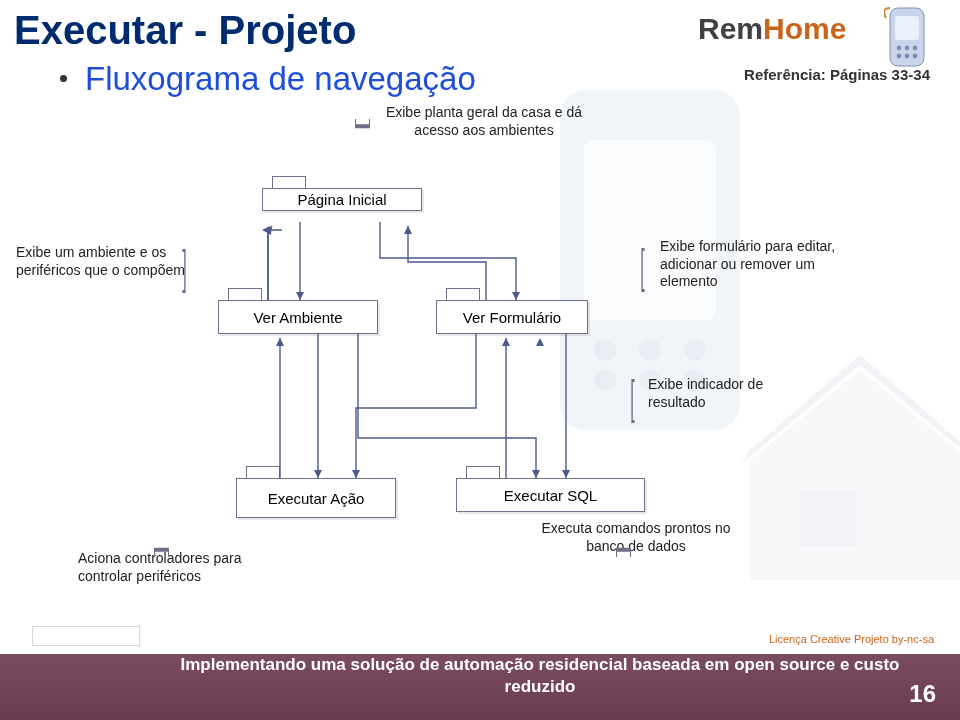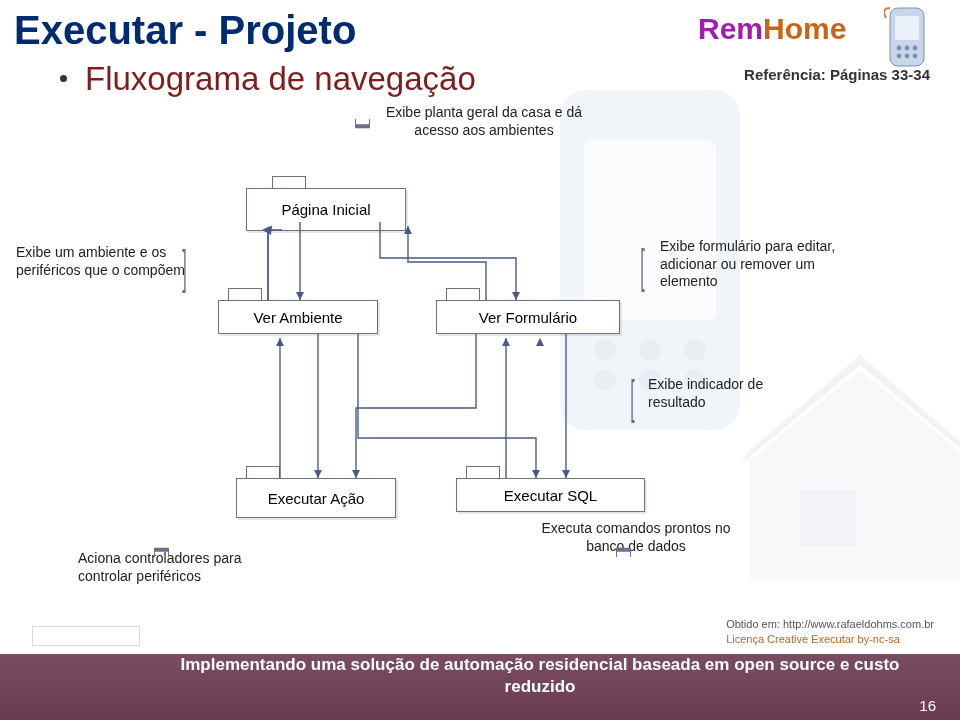--- a/index.html
+++ b/index.html
@@ -1,34 +1,34 @@
 <!DOCTYPE html>
 <html><head>
 <meta charset="utf-8">
 <style>
   *{margin:0;padding:0;box-sizing:border-box;font-family:Arial,Helvetica,sans-serif}
   body{width:960px;height:720px;background:#fff;position:relative;overflow:hidden}
   .bg-watermark{position:absolute;right:-40px;top:50px;width:500px;height:570px;opacity:0.18;pointer-events:none}
   .title{position:absolute;left:14px;top:8px;font-size:40px;font-weight:bold;color:#002b6e}
-  .bullet-row{position:absolute;left:60px;top:60px;font-size:33px;color:#7f1d1d}
+  .bullet-row{position:absolute;left:60px;top:60px;font-size:33px;color:#1d4ed8}
   .bullet-row .dot{display:inline-block;width:7px;height:7px;background:#333;border-radius:50%;vertical-align:middle;margin-right:18px;margin-bottom:6px}
   .logo{position:absolute;right:30px;top:6px;width:280px;height:62px}
   .logo .txt{position:absolute;left:48px;top:6px;font-size:30px;font-weight:bold}
-  .logo .rem{color:#a21caf}
+  .logo .rem{color:#404040}
   .logo .home{color:#c9641a}
   .logo .phone{position:absolute;right:0;top:0;width:46px;height:62px}
   .ref{position:absolute;right:30px;top:66px;font-size:15px;font-weight:bold;color:#333}
   .node{position:absolute;background:#fff;border:1px solid #6f6f8a;text-align:center;display:flex;align-items:center;justify-content:center;font-size:15px;padding:4px 6px;box-shadow:2px 2px 0 rgba(60,60,90,0.12)}
   .tab{position:absolute;background:#fff;border:1px solid #6f6f8a;border-bottom:none;width:34px;height:12px}
   .ann{position:absolute;font-size:14px;color:#222;line-height:1.25}
   .brace{position:absolute;color:#6f6f8a;font-size:46px;transform:scaleX(0.35)}
   svg.connect{position:absolute;left:0;top:0;width:960px;height:720px;pointer-events:none}
   .footer-bar{position:absolute;left:0;bottom:0;width:960px;height:66px;background:linear-gradient(#7a4c61,#6a3c51)}
   .footer-bar .txt{color:#fff;font-weight:bold;font-size:17px;text-align:center;line-height:1.3;padding-left:180px;padding-right:60px}
-  .footer-bar .pg{position:absolute;right:24px;bottom:6px;color:#fff;font-weight:normal;font-size:15px}
+  .footer-bar .pg{position:absolute;right:24px;bottom:12px;color:#fff;font-weight:bold;font-size:24px}
   .credits{position:absolute;right:26px;bottom:74px;font-size:11px;color:#555;text-align:left;line-height:1.3}
   .credits .lic{color:#c9641a}
   .side-box{position:absolute;left:32px;bottom:74px;width:108px;height:20px;border:1px solid rgba(100,100,130,0.25);background:rgba(255,255,255,0.4)}
 </style>
 </head>
 <body>
 
 <svg class="bg-watermark" viewBox="0 0 500 570">
   <rect x="60" y="40" width="180" height="340" rx="26" fill="#b6c4da"></rect>
   <rect x="84" y="90" width="132" height="180" rx="8" fill="#e6eef8"></rect>
@@ -72,27 +72,27 @@
 <div class="ann" style="left:536px;top:520px;width:200px;text-align:center">Executa comandos prontos no banco de dados</div>
 
 <div class="brace" style="left:178px;top:240px">]</div>
 <div class="brace" style="left:636px;top:239px">[</div>
 <div class="brace" style="left:626px;top:370px">[</div>
 <div class="brace" style="left:355px;top:98px;transform:scaleX(0.35) rotate(-90deg)">[</div>
 <div class="brace" style="left:156px;top:524px;transform:scaleX(0.35) rotate(90deg)">[</div>
 <div class="brace" style="left:618px;top:524px;transform:scaleX(0.35) rotate(90deg)">[</div>
 
 <div class="tab" style="left:272px;top:176px"></div>
-<div class="node" style="left:246px;top:188px;width:160px;height:43px">Página Inicial</div>
+<div class="node" style="left:262px;top:188px;width:160px;height:23px">Página Inicial</div>
 
 <div class="tab" style="left:228px;top:288px"></div>
 <div class="node" style="left:218px;top:300px;width:160px;height:34px">Ver Ambiente</div>
 
 <div class="tab" style="left:446px;top:288px"></div>
-<div class="node" style="left:436px;top:300px;width:184px;height:34px">Ver Formulário</div>
+<div class="node" style="left:436px;top:300px;width:152px;height:34px">Ver Formulário</div>
 
 <div class="tab" style="left:246px;top:466px"></div>
 <div class="node" style="left:236px;top:478px;width:160px;height:40px">Executar Ação</div>
 
 <div class="tab" style="left:466px;top:466px"></div>
 <div class="node" style="left:456px;top:478px;width:189px;height:34px">Executar SQL</div>
 
 <svg class="connect">
   <defs>
     <marker id="arr" markerWidth="8" markerHeight="8" refX="6" refY="3" orient="auto">
@@ -124,20 +124,19 @@
     <path d="M500 478 L500 442 L540 442 L540 338" marker-end="url(#arr)" stroke-opacity="0"></path>
     <path d="M500 478 L500 338" marker-end="url(#arr)" transform="translate(6,0)"></path>
 
     <path d="M616 495 L640 495 L640 410" stroke-opacity="0"></path>
   </g>
 </svg>
 
 <div class="side-box"></div>
 
 <div class="credits">
-  <div>Obtido em: http://www.rafaeldohms.com.br</div>
-  <div class="lic">Licença Creative Executar by-nc-sa</div>
+  <div class="lic">Licença Creative Projeto by-nc-sa</div>
 </div>
 
 <div class="footer-bar">
   <div class="txt">Implementando uma solução de automação residencial baseada em open source e custo reduzido</div>
   <div class="pg">16</div>
 </div>
 
 </body></html>

